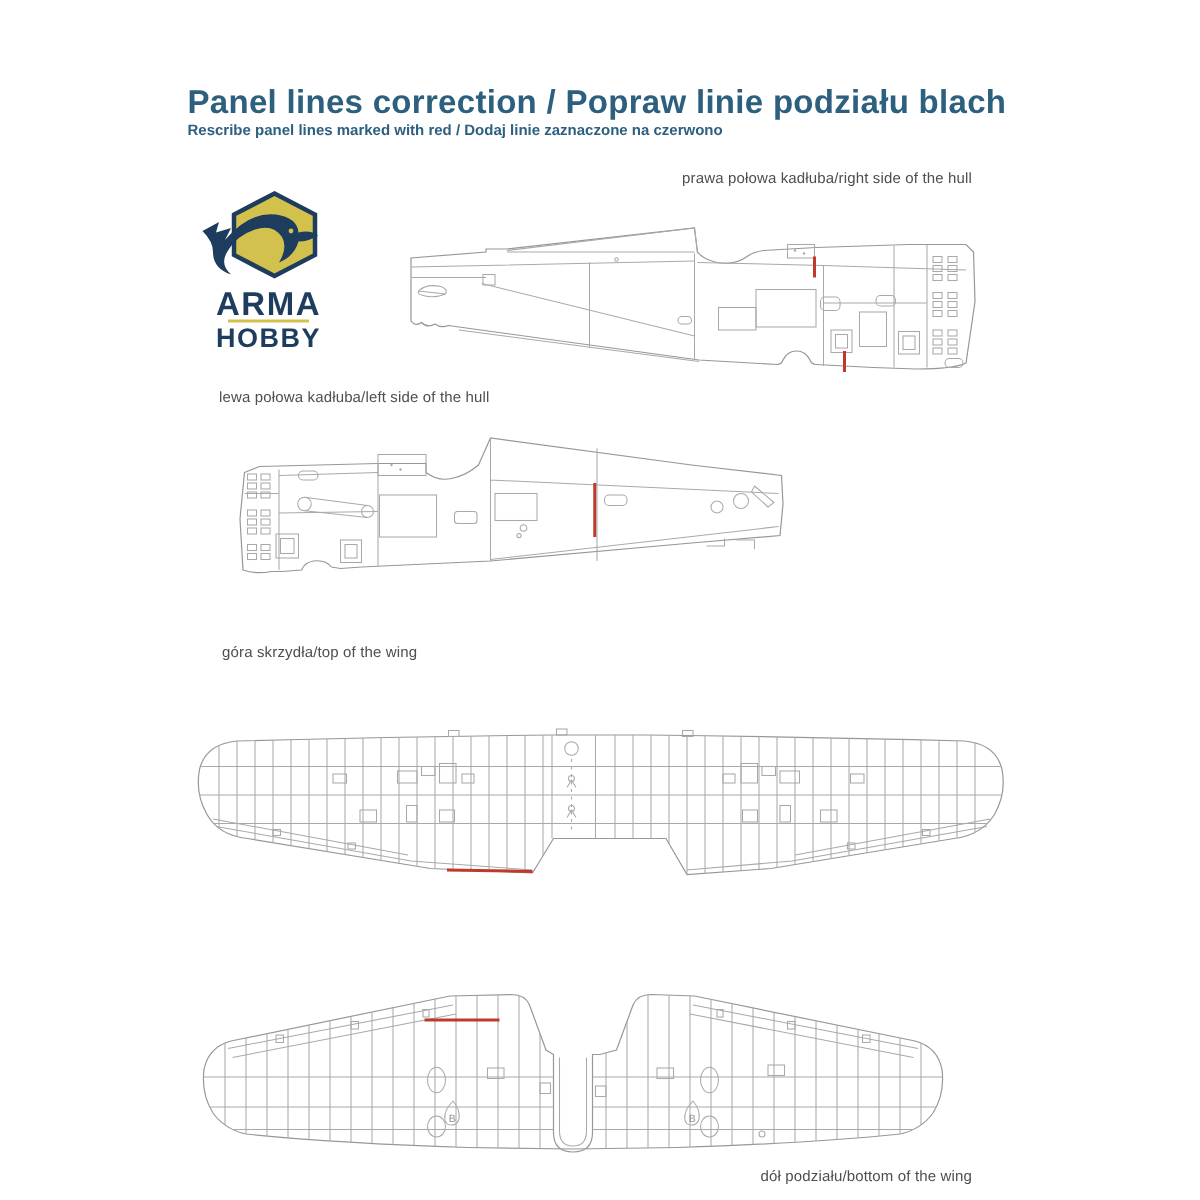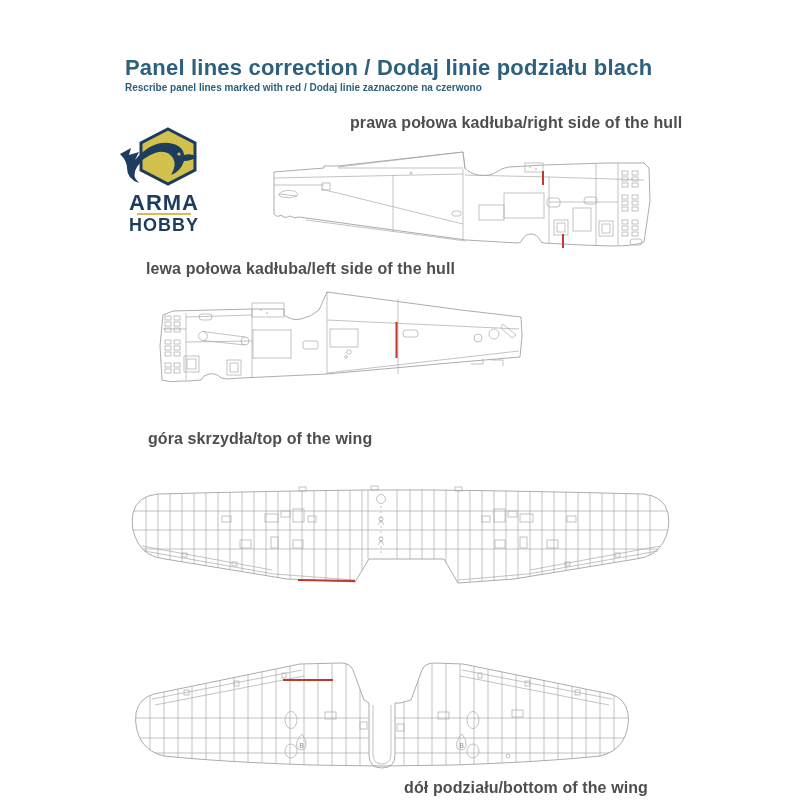--- a/index.html
+++ b/index.html
@@ -11,40 +11,40 @@
     position:absolute;left:125px;top:40px;width:620px;
     font-size:22px;font-weight:700;color:#2d5f7e;letter-spacing:.2px;
   }
   .page-subtitle{
     position:absolute;left:125px;top:74px;width:620px;
     font-size:10px;font-weight:600;color:#2d5f7e;
   }
   .fig{position:absolute;margin:0;padding:0;}
   .fig svg{display:block;}
   .figcap{
-    position:absolute;font-size:16px;font-weight:700;color:#4e4e4e;
+    position:absolute;font-size:10px;font-weight:400;color:#4e4e4e;
     white-space:nowrap;letter-spacing:.1px;
   }
   #cap-right-hull{left:350px;top:114px;width:298px;text-align:right;}
   #cap-left-hull{left:146px;top:260px;}
   #cap-wing-top{left:148px;top:430px;}
   #cap-wing-bottom{left:400px;top:779px;width:248px;text-align:right;}
   #fig-right-hull{left:266px;top:141px;}
   #fig-left-hull{left:141px;top:286px;}
   #fig-wing-top{left:122px;top:482px;}
   #fig-wing-bottom{left:122px;top:650px;}
-  #logo{position:absolute;left:117px;top:127px;}
+  #logo{position:absolute;left:132px;top:127px;}
   .ln{stroke:#a9a9a9;stroke-width:.7;fill:none;}
   .ol{stroke:#979797;stroke-width:.8;fill:none;}
   .rd{stroke:#c0392b;stroke-width:2;fill:none;}
 </style>
 </head>
 <body>
 
-<h1 class="page-title">Panel lines correction / Dodaj linie podziału blach</h1>
+<h1 class="page-title">Panel lines correction / Popraw linie podziału blach</h1>
 <h2 class="page-subtitle">Rescribe panel lines marked with red / Dodaj linie zaznaczone na czerwono</h2>
 
 <div id="logo">
   <svg width="94" height="108" viewBox="0 0 94 108">
     <polygon points="51,2 78,16 78,43 51,57 24,43 24,16" fill="#d3c14d" stroke="#1d3c5e" stroke-width="3"></polygon>
     <path d="M3,27 L14,21 L12,28 L22,25 L18,33 Q34,14 52,16 Q66,18 67,28 Q75,26 80,30 Q74,34 67,34 Q64,44 54,48 Q60,38 56,31 Q50,22 38,26 Q26,30 20,40 Q14,49 22,56 Q10,52 10,41 Q10,34 3,27 Z" fill="#1d3c5e"></path>
     <circle cx="62" cy="27" r="1.6" fill="#d3c14d"></circle>
     <text x="47" y="83" font-size="22" font-weight="bold" fill="#1d3c5e" text-anchor="middle" letter-spacing="1">ARMA</text>
     <rect x="20" y="86" width="54" height="2" fill="#d3c14d"></rect>
     <text x="47" y="104" font-size="18" font-weight="bold" fill="#1d3c5e" text-anchor="middle" letter-spacing="1">HOBBY</text>

